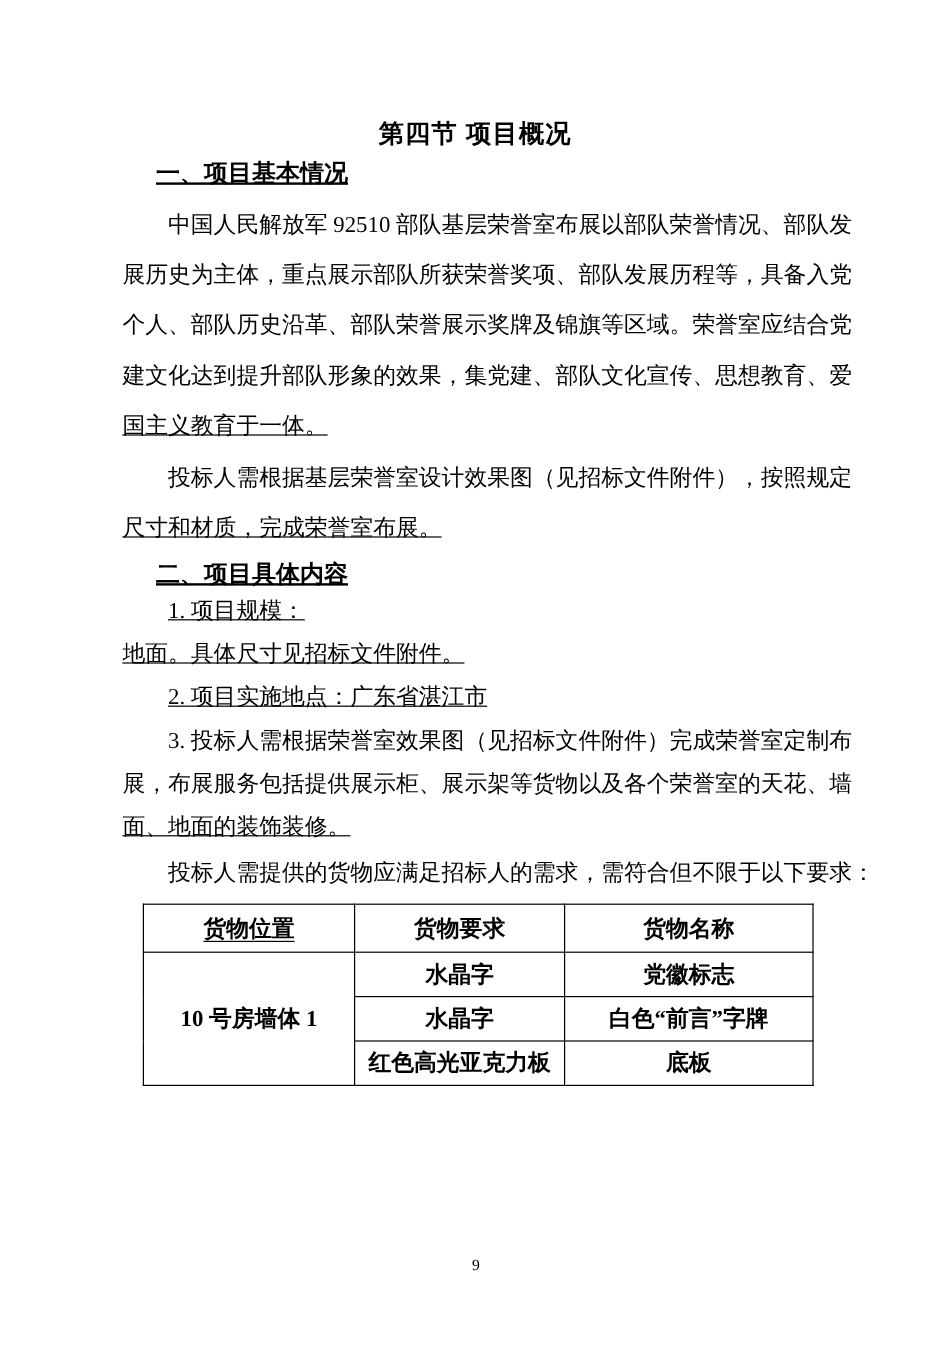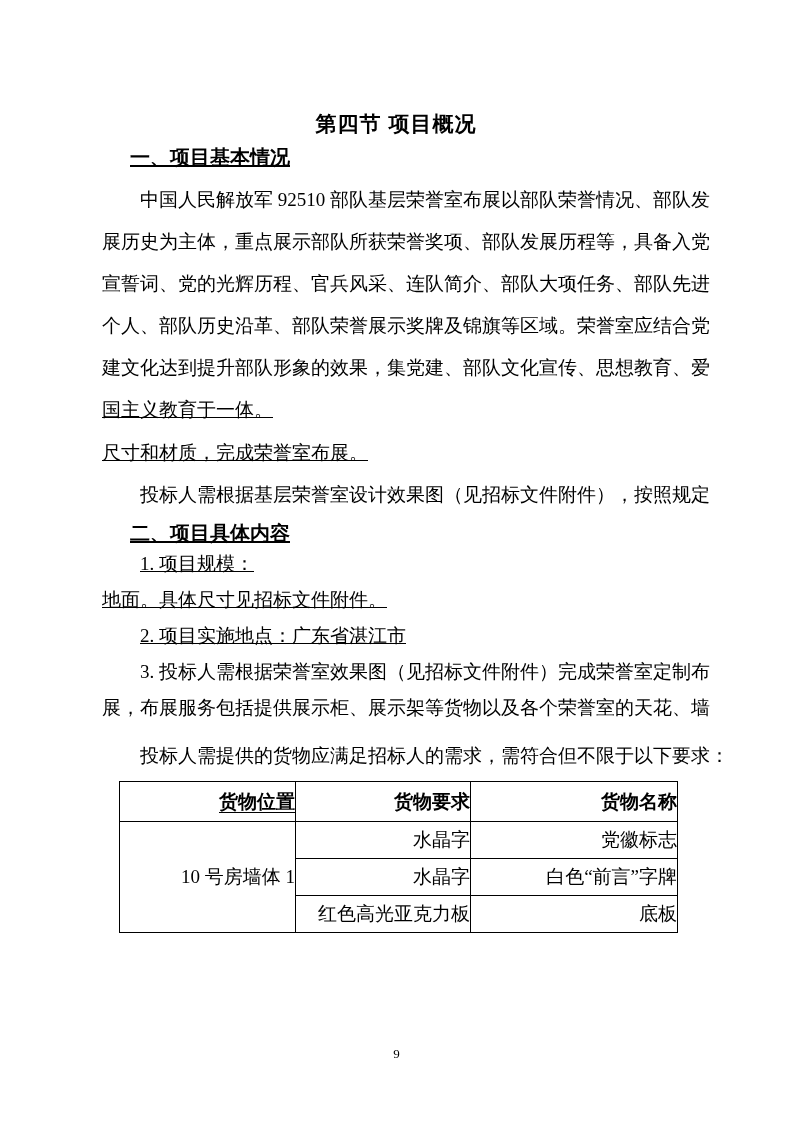--- a/index.html
+++ b/index.html
@@ -8,21 +8,21 @@
     width: 793px;
     height: 1122px;
     background: #ffffff;
     color: #000000;
     overflow: hidden;
     font-family: "Liberation Serif", "DejaVu Serif", serif;
   }
   .doc {
     position: absolute;
     left: 102px;
-    top: 111px;
+    top: 99px;
     width: 588px;
   }
   .doc-title {
     font-family: "Liberation Sans", "DejaVu Sans", sans-serif;
     font-weight: 700;
     font-size: 21px;
     line-height: 26px;
     text-align: center;
     letter-spacing: 1px;
   }
@@ -34,45 +34,46 @@
     padding-left: 28px;
     text-decoration: underline;
   }
   .h1 { margin-top: 7px; }
   .h2 { margin-top: 4px; }
   .para { font-size: 19px; }
   .lh42 .tline { line-height: 42px; }
   .lh36 .tline { line-height: 36px; }
   .p1 { margin-top: 9px; }
   .p2 { margin-top: 1px; }
-  .p7 { margin-top: 12px; }
+  .p7 { margin-top: 2px; }
   .tline {
     text-align: justify;
     text-align-last: justify;
     white-space: nowrap;
   }
   .tline.end {
     text-align-last: left;
     white-space: normal;
     text-decoration: underline;
   }
   .ind { text-indent: 38px; }
   .goods-table {
     border-collapse: collapse;
     table-layout: fixed;
     margin: 7px 0 0 17px;
     width: 558px;
     font-size: 19px;
-    text-align: right;
+    text-align: center;
   }
   .goods-table th, .goods-table td {
     border: 1.5px solid #000000;
     padding: 0;
     vertical-align: middle;
     overflow: hidden;
+    font-weight: bold;
   }
   .goods-table th {
     font-family: "Liberation Sans", "DejaVu Sans", sans-serif;
     font-weight: 700;
     height: 39px;
   }
   .goods-table td { height: 36px; }
   .col-loc { width: 176px; }
   .col-req { width: 175px; }
   .col-name { width: 207px; }
@@ -93,48 +94,48 @@
 <div class="page">
   <div class="doc">
 
     <div class="doc-title">第四节 项目概况</div>
 
     <div class="heading h1">一、项目基本情况</div>
 
     <div class="para lh42 p1">
       <div class="tline ind">中国人民解放军 92510 部队基层荣誉室布展以部队荣誉情况、部队发</div>
       <div class="tline">展历史为主体，重点展示部队所获荣誉奖项、部队发展历程等，具备入党</div>
-      <div class="tline">宣誓词、党的光辉历程、官兵风采、连队简介、部队大项任务、部队先进</div>
       <div class="tline">个人、部队历史沿革、部队荣誉展示奖牌及锦旗等区域。荣誉室应结合党</div>
       <div class="tline">建文化达到提升部队形象的效果，集党建、部队文化宣传、思想教育、爱</div>
       <div class="tline end">国主义教育于一体。</div>
     </div>
 
     <div class="para lh42 p2">
+      <div class="tline ind">投标人需根据基层荣誉室设计效果图（见招标文件附件），按照规定</div>
       <div class="tline end">尺寸和材质，完成荣誉室布展。</div>
-      <div class="tline ind">投标人需根据基层荣誉室设计效果图（见招标文件附件），按照规定</div>
     </div>
 
     <div class="heading h2">二、项目具体内容</div>
 
     <div class="para lh36">
       <div class="tline end ind">1. 项目规模：</div>
     </div>
 
     <div class="para lh36">
       <div class="tline end">地面。具体尺寸见招标文件附件。</div>
     </div>
 
     <div class="para lh36">
       <div class="tline end ind">2. 项目实施地点：广东省湛江市</div>
     </div>
 
     <div class="para lh36">
       <div class="tline ind">3. 投标人需根据荣誉室效果图（见招标文件附件）完成荣誉室定制布</div>
       <div class="tline">展，布展服务包括提供展示柜、展示架等货物以及各个荣誉室的天花、墙</div>
+      <div class="tline end">面、地面的装饰装修。</div>
     </div>
 
     <div class="para lh36 p7">
       <div class="tline ind">投标人需提供的货物应满足招标人的需求，需符合但不限于以下要求：</div>
     </div>
 
     <table class="goods-table">
       <colgroup>
         <col class="col-loc">
         <col class="col-req">

